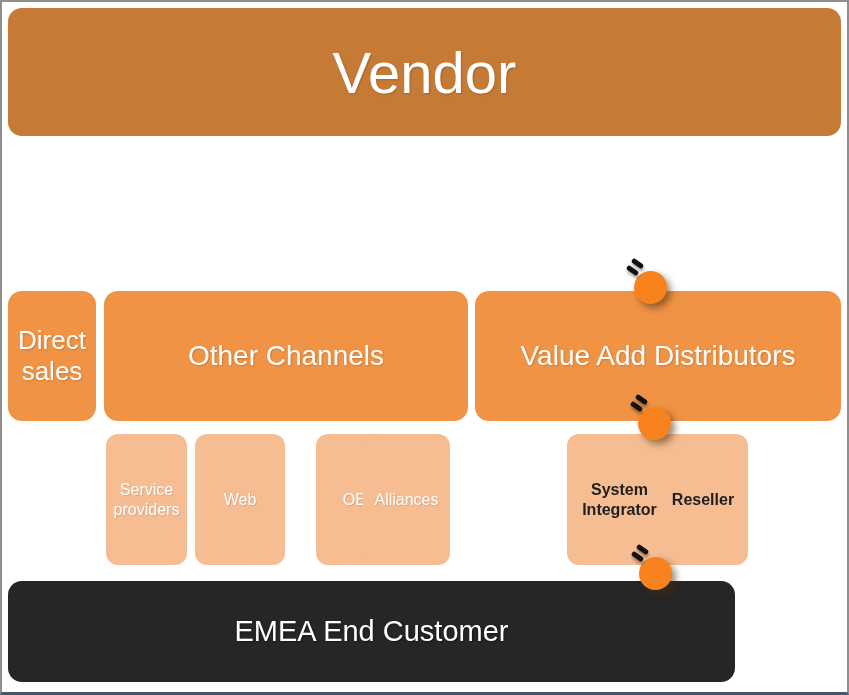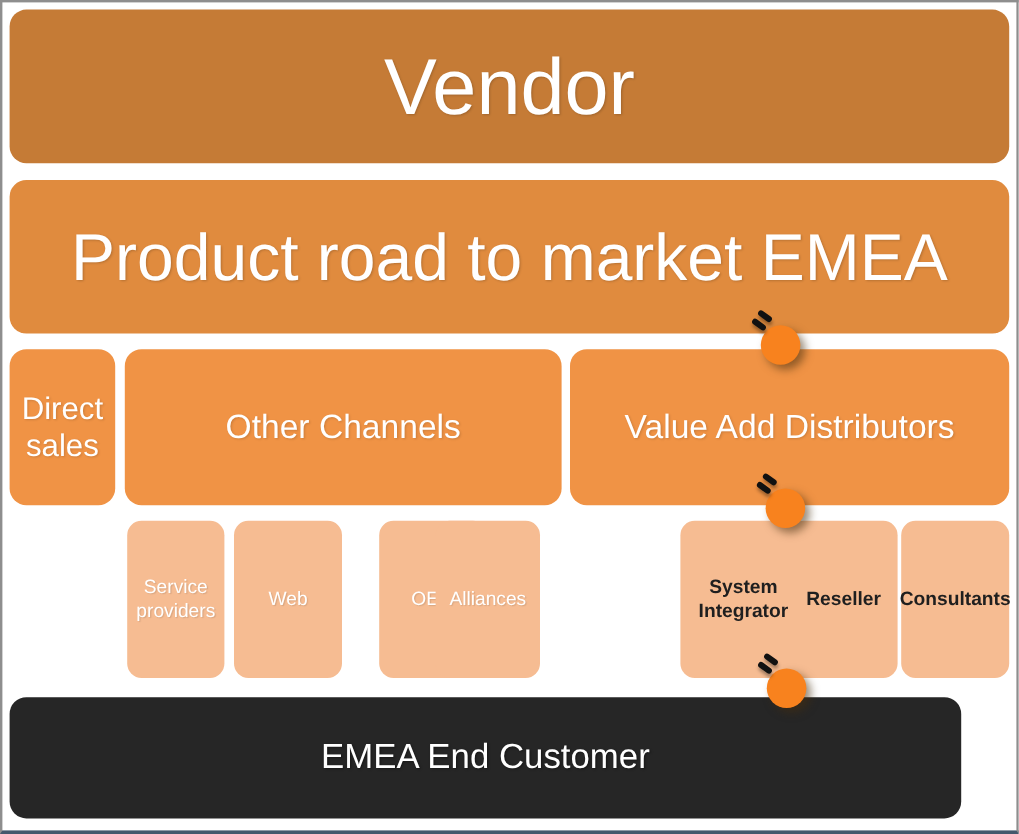--- a/index.html
+++ b/index.html
@@ -17,21 +17,21 @@
     position:absolute;
     display:flex;align-items:center;justify-content:center;
     text-align:center;
     box-sizing:border-box;
   }
   .lbl{display:block;}
   
   .vendor{
     left:6px;top:6px;width:833px;height:128px;
     background:var(--vendor-fill,#c57b36);border-radius:14px;
-    color:var(--text-light,#fff);font-size:66px;
+    color:var(--text-light,#fff);font-size:58px;
     text-shadow:1px 1px 2px rgba(0,0,0,0.18);
   }
   .road{
     left:6px;top:148px;width:833px;height:128px;
     background:var(--road-fill,#e08b3e);border-radius:14px;
     color:var(--text-light,#fff);font-size:55px;
     text-shadow:1px 1px 2px rgba(0,0,0,0.18);
   }
   
   .channel{
@@ -55,21 +55,21 @@
   .sp{left:104px;width:81px;}
   .web{left:193px;width:90px;}
   .oem{left:286px;width:90px;margin-left:28px;}
   .alliances{left:361px;width:87px;}
   .var{left:473px;width:89px;}
   .si{left:565px;width:105px;}
   .reseller{left:656px;width:90px;}
   .consultants{left:749px;width:90px;}
   
   .customer{
-    left:6px;top:579px;width:793px;height:101px;
+    left:6px;top:579px;width:727px;height:101px;
     background:var(--customer-fill,#262626);border-radius:14px;
     color:var(--text-light,#fff);font-size:29px;
     text-shadow:1px 1px 2px rgba(0,0,0,0.4);
   }
   
   .marker{
     position:absolute;width:33px;height:33px;border-radius:50%;
     background:var(--marker-fill,#f8821e);
     box-shadow:4px 4px 7px rgba(70,45,15,0.55);
   }
@@ -87,23 +87,20 @@
 </style>
 </head>
 <body>
 
 <div class="slide">
 
   <div class="box vendor">
     <span class="lbl">Vendor</span>
   </div>
 
-  <div class="box road">
-    <span class="lbl">Product road to market EMEA</span>
-  </div>
 
   <div class="box channel other">
     <span class="lbl">Other Channels</span>
   </div>
   <div class="box channel direct">
     <span class="lbl">Direct sales</span>
   </div>
   <div class="box channel vad">
     <span class="lbl">Value Add Distributors</span>
   </div>
@@ -120,23 +117,20 @@
   <div class="box sub sub-light alliances">
     <span class="lbl">Alliances</span>
   </div>
 
   <div class="box sub sub-dark si">
     <span class="lbl">System Integrator</span>
   </div>
   <div class="box sub sub-dark reseller">
     <span class="lbl">Reseller</span>
   </div>
-  <div class="box sub sub-dark consultants">
-    <span class="lbl">Consultants</span>
-  </div>
 
   <div class="box customer">
     <span class="lbl">EMEA End Customer</span>
   </div>
 
   <div class="marker marker-1">
     <span class="dash dash-a"></span>
     <span class="dash dash-b"></span>
   </div>
   <div class="marker marker-2">

